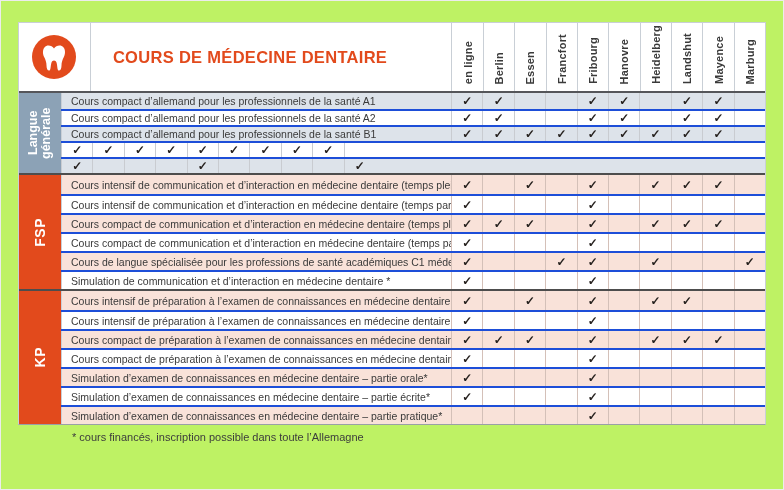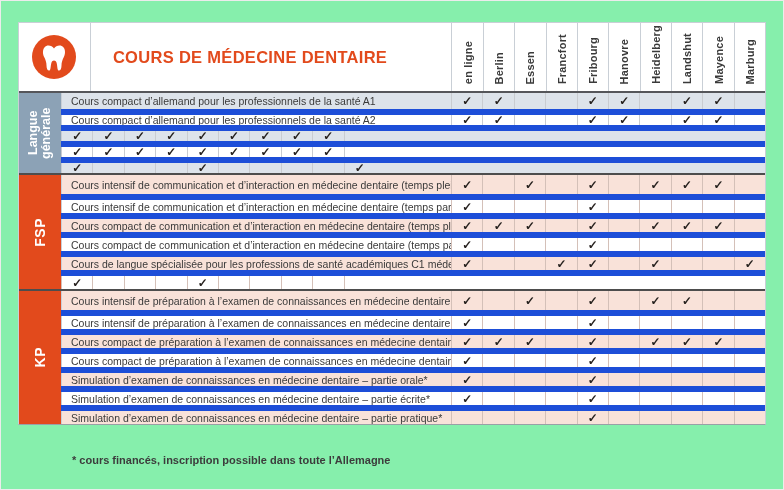--- a/index.html
+++ b/index.html
@@ -1,17 +1,17 @@
 <!DOCTYPE html>
 <html style="--accent: #e24a1c; --blue: #8ca2b6; --rowBlue: #dde3ea; --rowPink: #f9e2d9;"><head>
 <meta charset="utf-8">
 <style>
   * { margin:0; padding:0; box-sizing:border-box; }
   html,body { width:784px; height:490px; background:#fdfdfd; font-family:"Liberation Sans", sans-serif; overflow:hidden; }
-  #canvas { position:relative; width:784px; height:490px; background:#86efac; box-shadow: inset 0 0 0 1px #ececec; }
+  #canvas { position:relative; width:784px; height:490px; background:#bef264; box-shadow: inset 0 0 0 1px #ececec; }
 
   #course-table {
     position:absolute; left:18px; top:22px; width:748px;
     border:1px solid #c9cfd6; border-bottom:1px solid #9aa0a6;
     background:#fff;
   }
 
   
   .thead { display:flex; height:70px; border-bottom:2px solid #55565a; background:#fff; }
   .icon-cell { width:72px; display:flex; align-items:center; justify-content:center; border-right:1px solid #c9cfd6; }
@@ -34,32 +34,32 @@
   .side span {
     writing-mode:vertical-rl; transform:rotate(180deg);
     color:#fff; font-weight:bold; text-align:center; line-height:1.05;
   }
   .group.blue .side span { font-size:12.5px; inline-size:72px; }
   .group.orange .side span { font-size:14px; letter-spacing:.5px; }
   .rows { flex:1; display:flex; flex-direction:column; }
 
   .row { display:flex; height:16px; background:#fff; }
   .group.orange .row { height:19px; }
-  .row + .row { border-top:6px solid #1d4ed8; }
+  .row + .row { border-top:2px solid #1d4ed8; }
   .group.blue  .row.shaded { background:var(--rowBlue,#dde3ea); }
   .group.orange .row.shaded { background:var(--rowPink,#f9e2d9); }
 
   .course { width:350px; flex:1; display:flex; align-items:center; padding-left:9px; border-left:1px solid #c9cfd6;
             font-size:10.5px; color:#3a3a3a; white-space:nowrap; overflow:hidden; }
   .cell { width:31.4px; flex:none; border-left:1px solid #c9ccd1; display:flex; align-items:center; justify-content:center;
           font-size:12px; color:#26211e; font-weight:bold; }
   .group.orange .cell { border-left:1px solid #d4c0b8; }
 
   
-  .footnote { position:absolute; left:72px; top:454px; font-size:11px; font-weight:bold; color:#3c3c3c; }
+  .footnote { position:absolute; left:72px; top:431px; font-size:11px; font-weight:normal; color:#3c3c3c; }
 </style>
 </head>
 <body>
 
 <div id="canvas">
   <div id="course-table">
 
     <div class="thead">
       <div class="icon-cell">
         <div class="tooth-circle">
@@ -154,20 +154,21 @@
               <div class="cell"></div>
               <div class="cell">
                 <span>✓</span>
               </div>
               <div class="cell">
                 <span>✓</span>
               </div>
               <div class="cell"></div>
             </div>
             <div class="row shaded">
+              <div class="course">Cours compact d’allemand pour les professionnels de la santé B1</div>
               <div class="cell">
                 <span>✓</span>
               </div>
               <div class="cell">
                 <span>✓</span>
               </div>
               <div class="cell">
                 <span>✓</span>
               </div>
               <div class="cell">
@@ -348,20 +349,21 @@
               <div class="cell">
                 <span>✓</span>
               </div>
               <div class="cell"></div>
               <div class="cell"></div>
               <div class="cell">
                 <span>✓</span>
               </div>
             </div>
             <div class="row">
+              <div class="course">Simulation de communication et d’interaction en médecine dentaire *</div>
               <div class="cell">
                 <span>✓</span>
               </div>
               <div class="cell"></div>
               <div class="cell"></div>
               <div class="cell"></div>
               <div class="cell">
                 <span>✓</span>
               </div>
               <div class="cell"></div>

